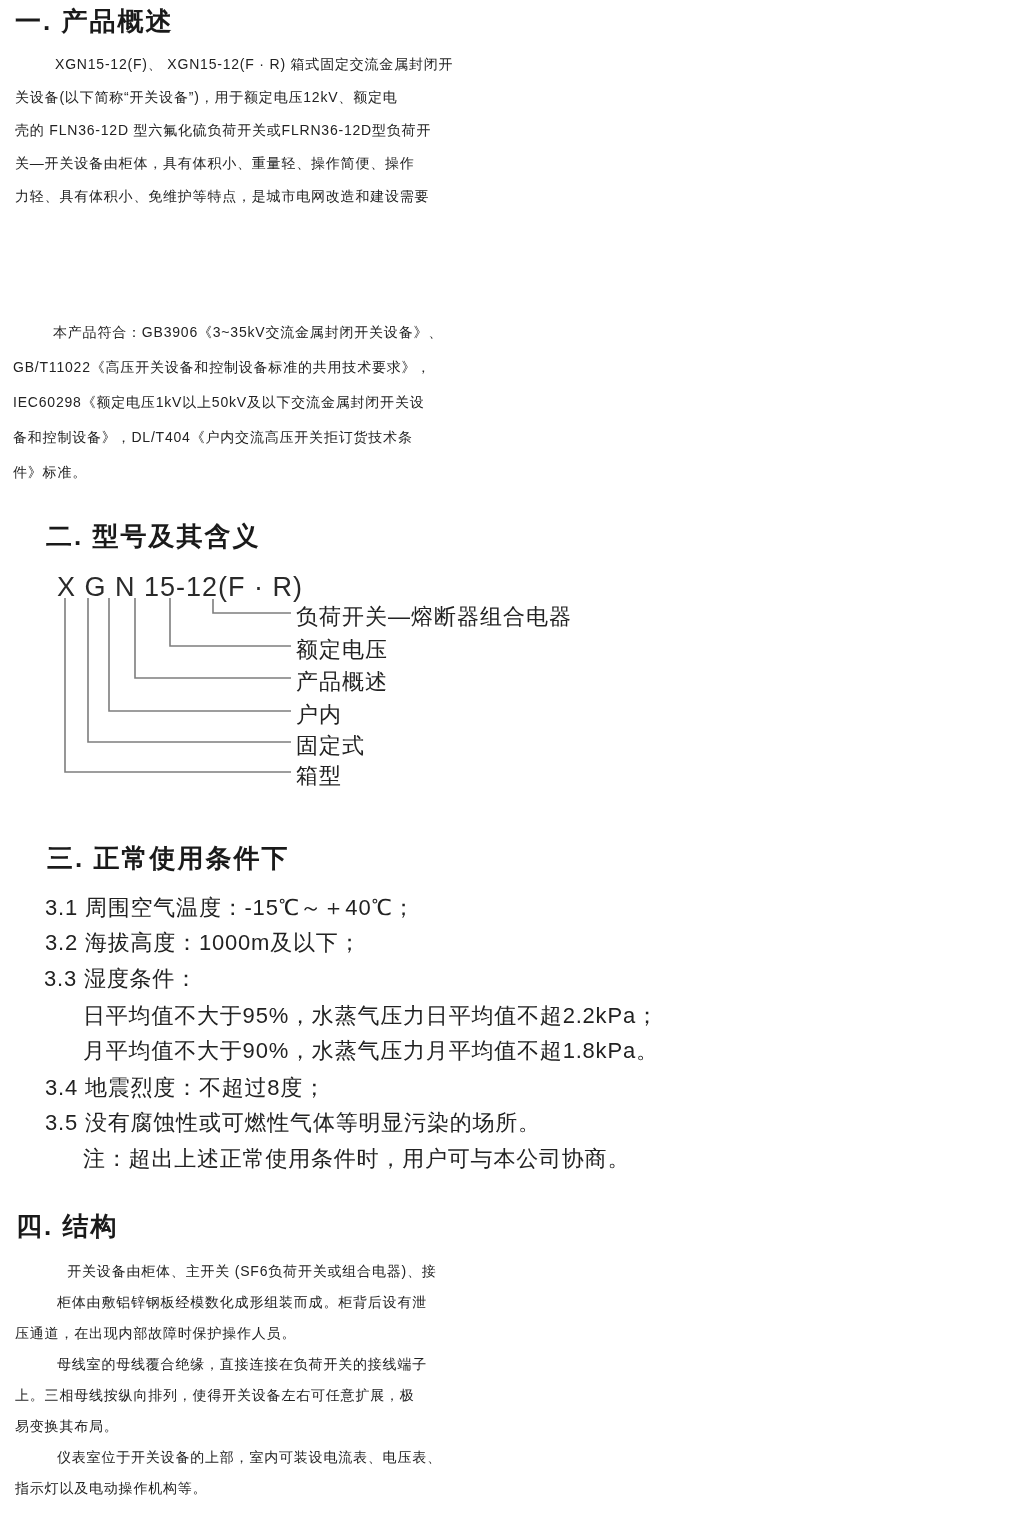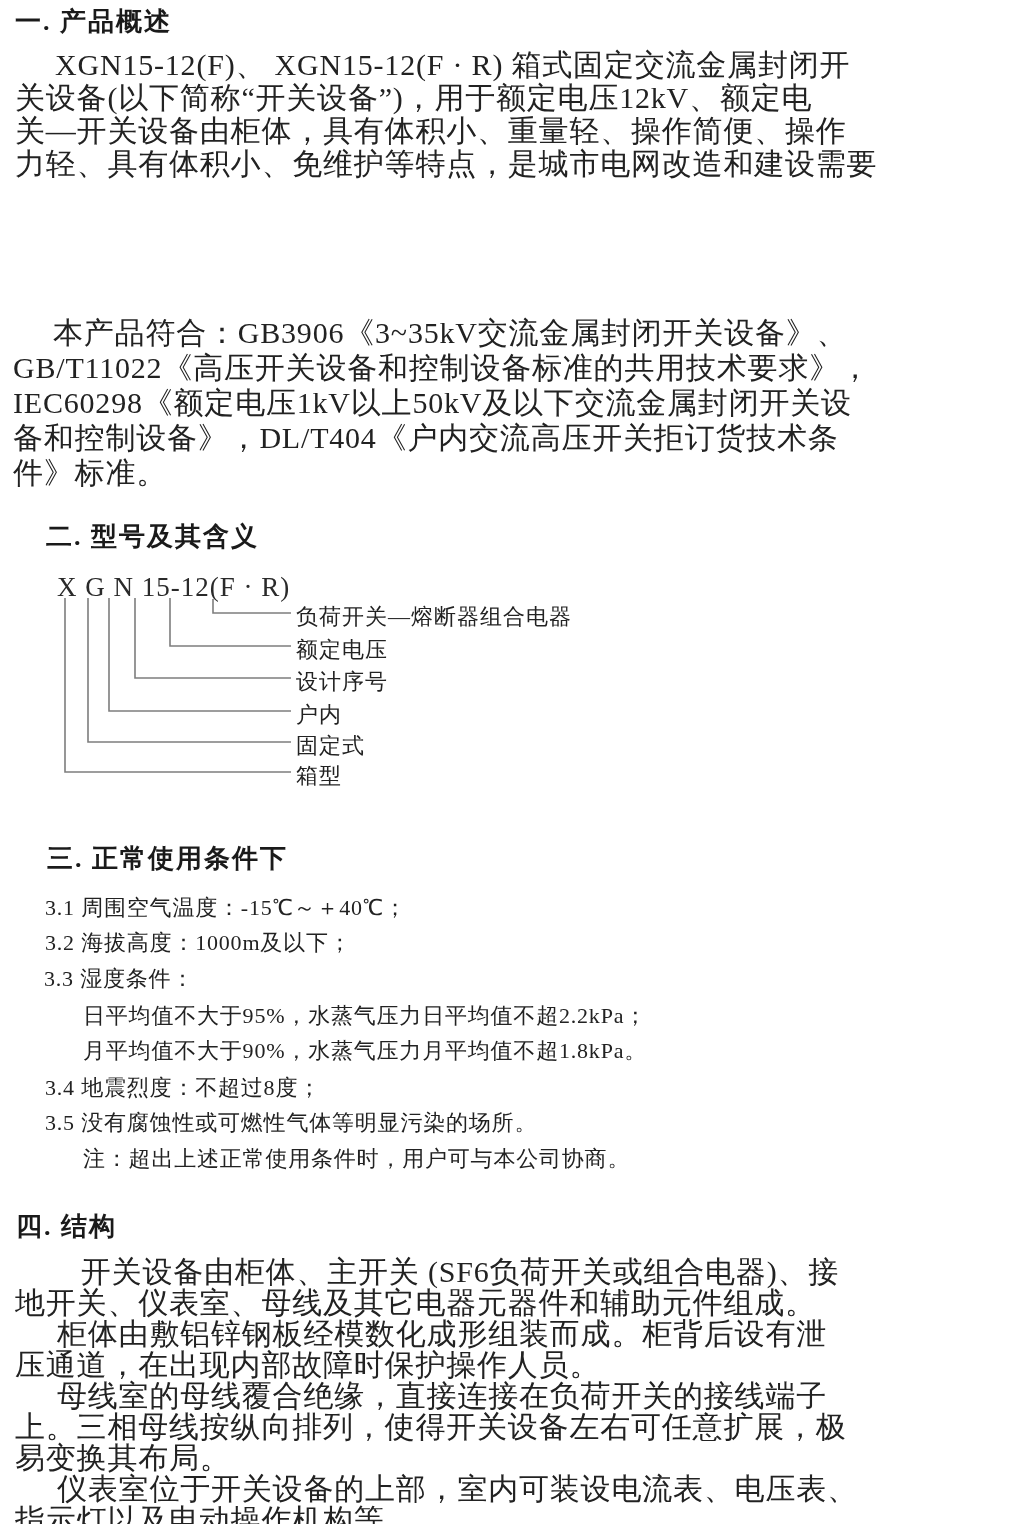--- a/index.html
+++ b/index.html
@@ -1,26 +1,26 @@
 <!DOCTYPE html>
 <html><head>
 <meta charset="utf-8">
 <style>
   html,body { margin:0; padding:0; background:#ffffff; }
   .page {
     position:relative; width:1015px; height:1524px;
     background:#ffffff; overflow:hidden;
-    font-family:Liberation Serif, serif;
+    font-family:Liberation Sans, sans-serif;
     color:#222222;
   }
   .heading {
     position:absolute; font-size:26px; font-weight:bold;
     letter-spacing:2px; white-space:nowrap; color:#1a1a1a;
   }
-  .para { position:absolute; font-size:30px; }
+  .para { position:absolute; font-size:14px; }
   .tline { white-space:nowrap; letter-spacing:0.8px; }
   .p1 .tline { height:33px; line-height:33px; }
   .p2 .tline { height:35px; line-height:35px; }
   .p4 .tline { height:31px; line-height:31px; }
   .ind40 { padding-left:40px; }
   .ind42 { padding-left:42px; }
   .ind47 { padding-left:47px;text-align:center; }
   .cond-item {
     position:absolute; font-size:22px; white-space:nowrap; letter-spacing:0.8px;
   }
@@ -37,20 +37,21 @@
 </head>
 <body>
 
 <div class="page">
 
   <div class="heading" style="left:15px; top:4px;">一. 产品概述</div>
 
   <div class="para p1" style="left:15px; top:48px;">
     <div class="tline ind40">XGN15-12(F)、 XGN15-12(F · R) 箱式固定交流金属封闭开</div>
     <div class="tline">关设备(以下简称“开关设备”)，用于额定电压12kV、额定电</div>
+    <div class="tline">壳的 FLN36-12D 型六氟化硫负荷开关或FLRN36-12D型负荷开</div>
     <div class="tline">关—开关设备由柜体，具有体积小、重量轻、操作简便、操作</div>
     <div class="tline">力轻、具有体积小、免维护等特点，是城市电网改造和建设需要</div>
   </div>
 
   <div class="para p2" style="left:13px; top:315px;">
     <div class="tline ind40">本产品符合：GB3906《3~35kV交流金属封闭开关设备》、</div>
     <div class="tline">GB/T11022《高压开关设备和控制设备标准的共用技术要求》，</div>
     <div class="tline">IEC60298《额定电压1kV以上50kV及以下交流金属封闭开关设</div>
     <div class="tline">备和控制设备》，DL/T404《户内交流高压开关拒订货技术条</div>
     <div class="tline">件》标准。</div>
@@ -64,41 +65,40 @@
     <polyline points="213,599 213,613 291,613" fill="none" stroke="#7d7d7d" stroke-width="1.6"></polyline>
     <polyline points="170,598 170,646 291,646" fill="none" stroke="#7d7d7d" stroke-width="1.6"></polyline>
     <polyline points="135,598 135,678 291,678" fill="none" stroke="#7d7d7d" stroke-width="1.6"></polyline>
     <polyline points="109,598 109,711 291,711" fill="none" stroke="#7d7d7d" stroke-width="1.6"></polyline>
     <polyline points="88,598 88,742 291,742" fill="none" stroke="#7d7d7d" stroke-width="1.6"></polyline>
     <polyline points="65,598 65,772 291,772" fill="none" stroke="#7d7d7d" stroke-width="1.6"></polyline>
   </svg>
 
   <div class="diagram-label" style="top:602px;">负荷开关—熔断器组合电器</div>
   <div class="diagram-label" style="top:635px;">额定电压</div>
-  <div class="diagram-label" style="top:667px;">设计序号</div>
+  <div class="diagram-label" style="top:667px;">产品概述</div>
   <div class="diagram-label" style="top:700px;">户内</div>
   <div class="diagram-label" style="top:731px;">固定式</div>
   <div class="diagram-label" style="top:761px;">箱型</div>
 
   <div class="heading" style="left:47px; top:841px;">三. 正常使用条件下</div>
 
   <div class="cond-item" style="left:45px; top:893px;">3.1 周围空气温度：-15℃～＋40℃；</div>
   <div class="cond-item" style="left:45px; top:928px;">3.2 海拔高度：1000m及以下；</div>
   <div class="cond-item" style="left:44px; top:964px;text-align:center;">3.3 湿度条件：</div>
   <div class="cond-item" style="left:83px; top:1001px;">日平均值不大于95%，水蒸气压力日平均值不超2.2kPa；</div>
   <div class="cond-item" style="left:83px; top:1036px;">月平均值不大于90%，水蒸气压力月平均值不超1.8kPa。</div>
   <div class="cond-item" style="left:45px; top:1073px;">3.4 地震烈度：不超过8度；</div>
   <div class="cond-item" style="left:45px; top:1108px;">3.5 没有腐蚀性或可燃性气体等明显污染的场所。</div>
   <div class="cond-item" style="left:83px; top:1144px;">注：超出上述正常使用条件时，用户可与本公司协商。</div>
 
   <div class="heading" style="left:16px; top:1209px;">四. 结构</div>
 
   <div class="para p4" style="left:15px; top:1256px;">
     <div class="tline ind47">开关设备由柜体、主开关 (SF6负荷开关或组合电器)、接</div>
-    <div class="tline">地开关、仪表室、母线及其它电器元器件和辅助元件组成。</div>
     <div class="tline ind42">柜体由敷铝锌钢板经模数化成形组装而成。柜背后设有泄</div>
     <div class="tline">压通道，在出现内部故障时保护操作人员。</div>
     <div class="tline ind42">母线室的母线覆合绝缘，直接连接在负荷开关的接线端子</div>
     <div class="tline">上。三相母线按纵向排列，使得开关设备左右可任意扩展，极</div>
     <div class="tline">易变换其布局。</div>
     <div class="tline ind42">仪表室位于开关设备的上部，室内可装设电流表、电压表、</div>
     <div class="tline">指示灯以及电动操作机构等。</div>
   </div>
 
 </div>

